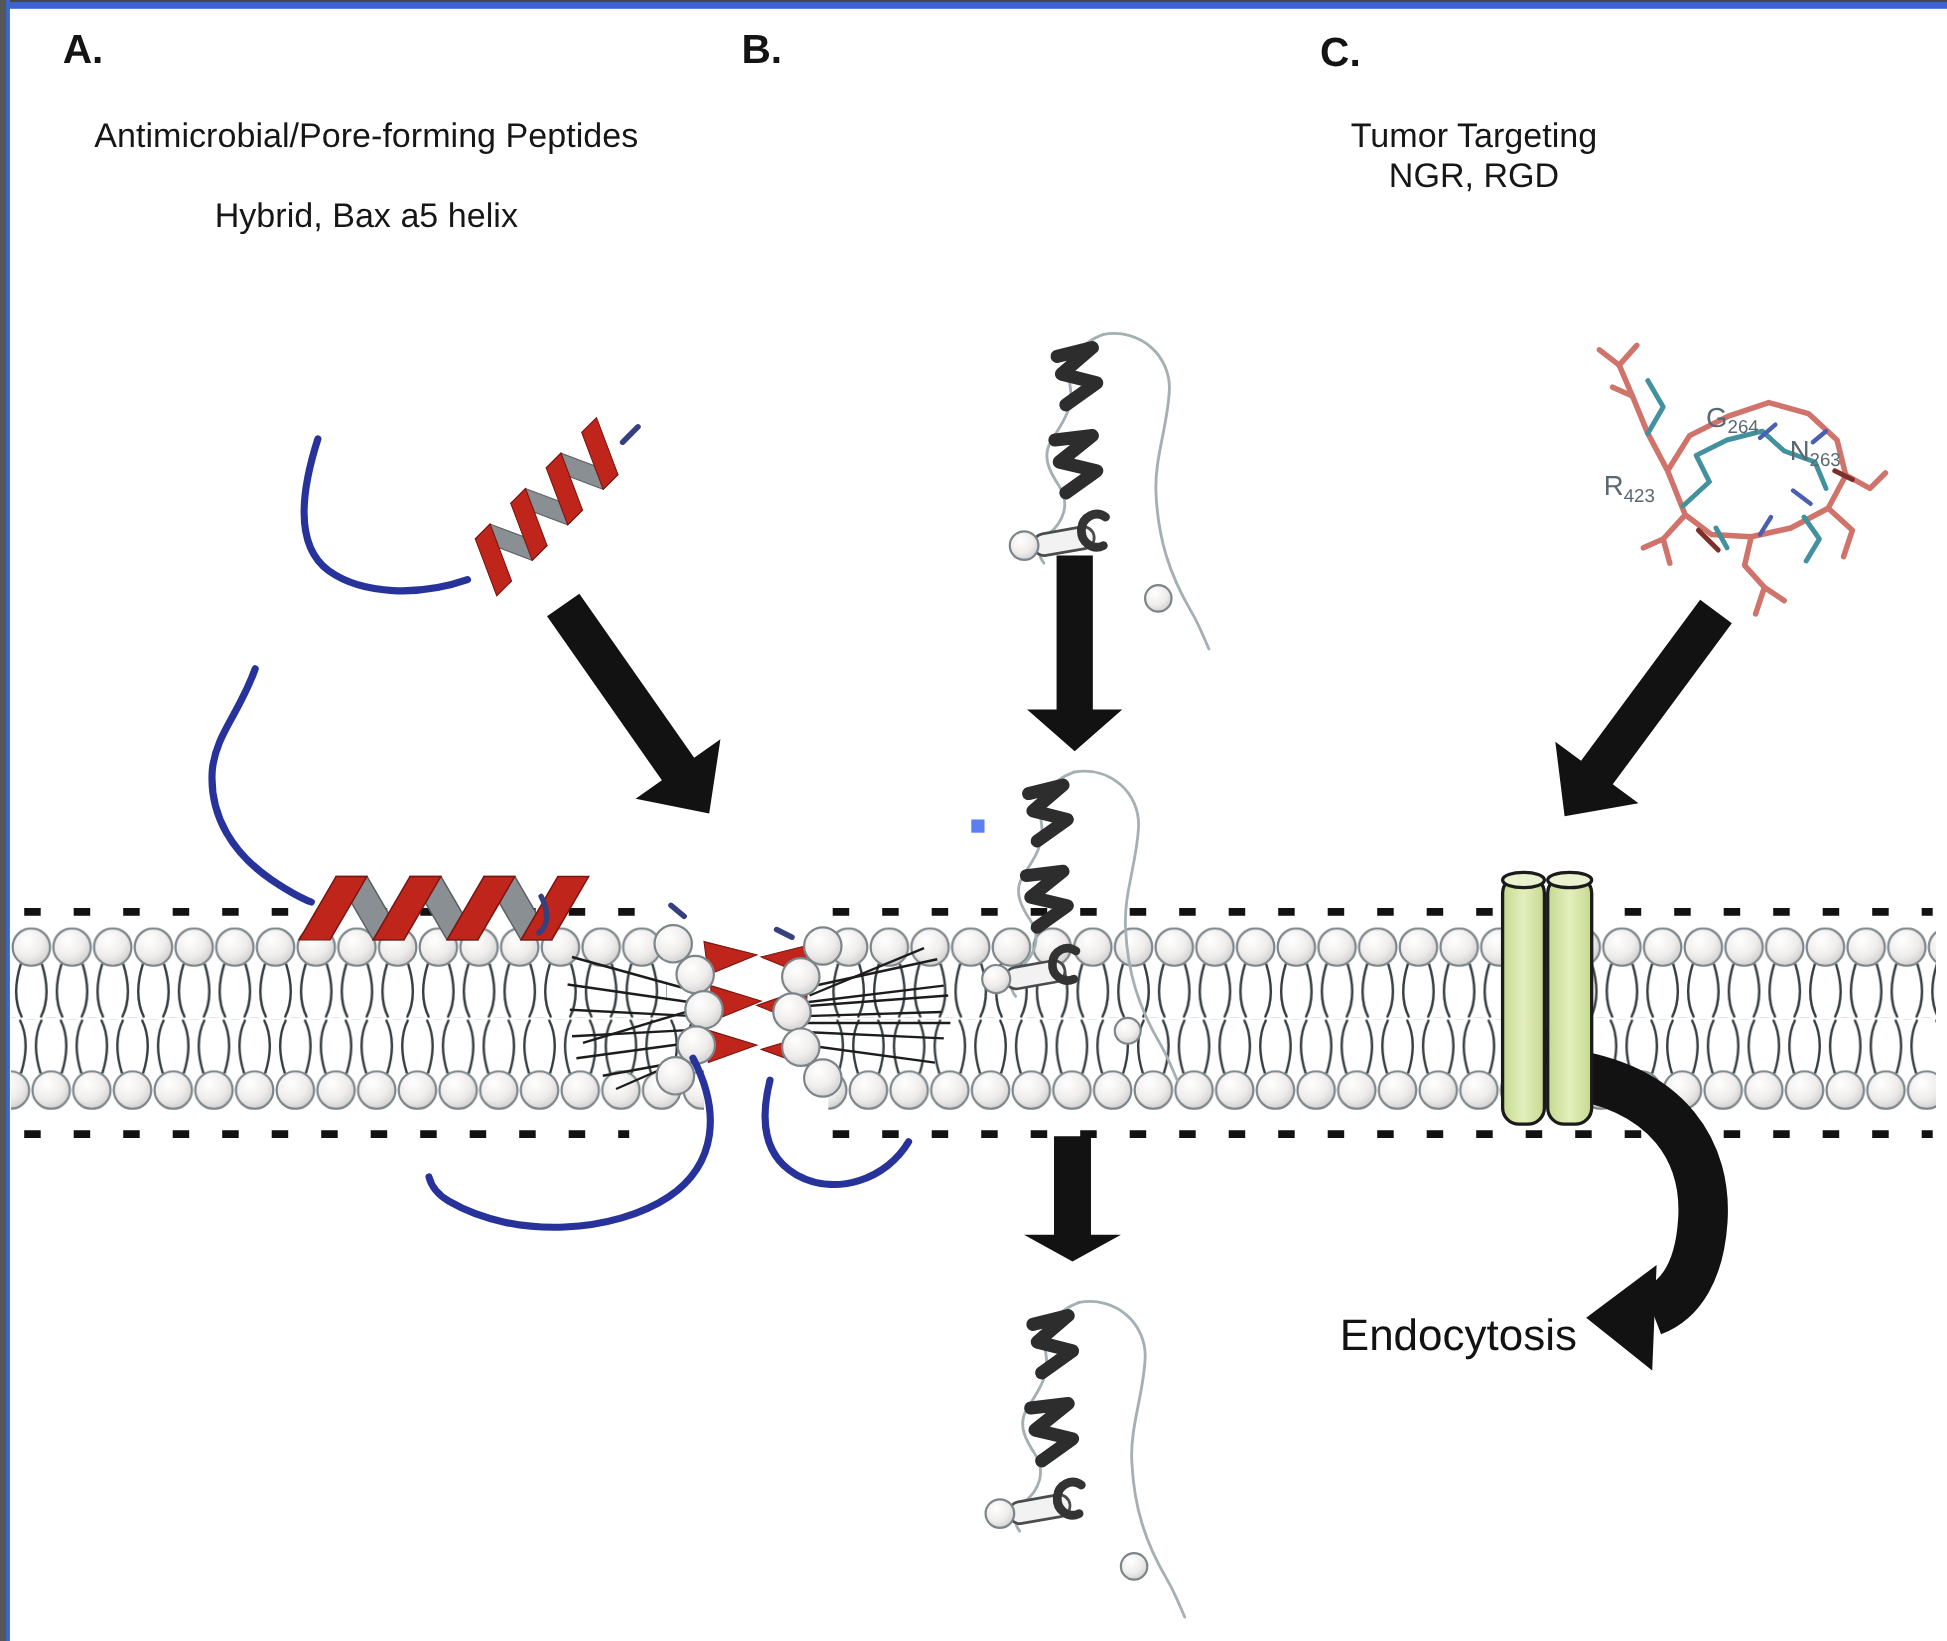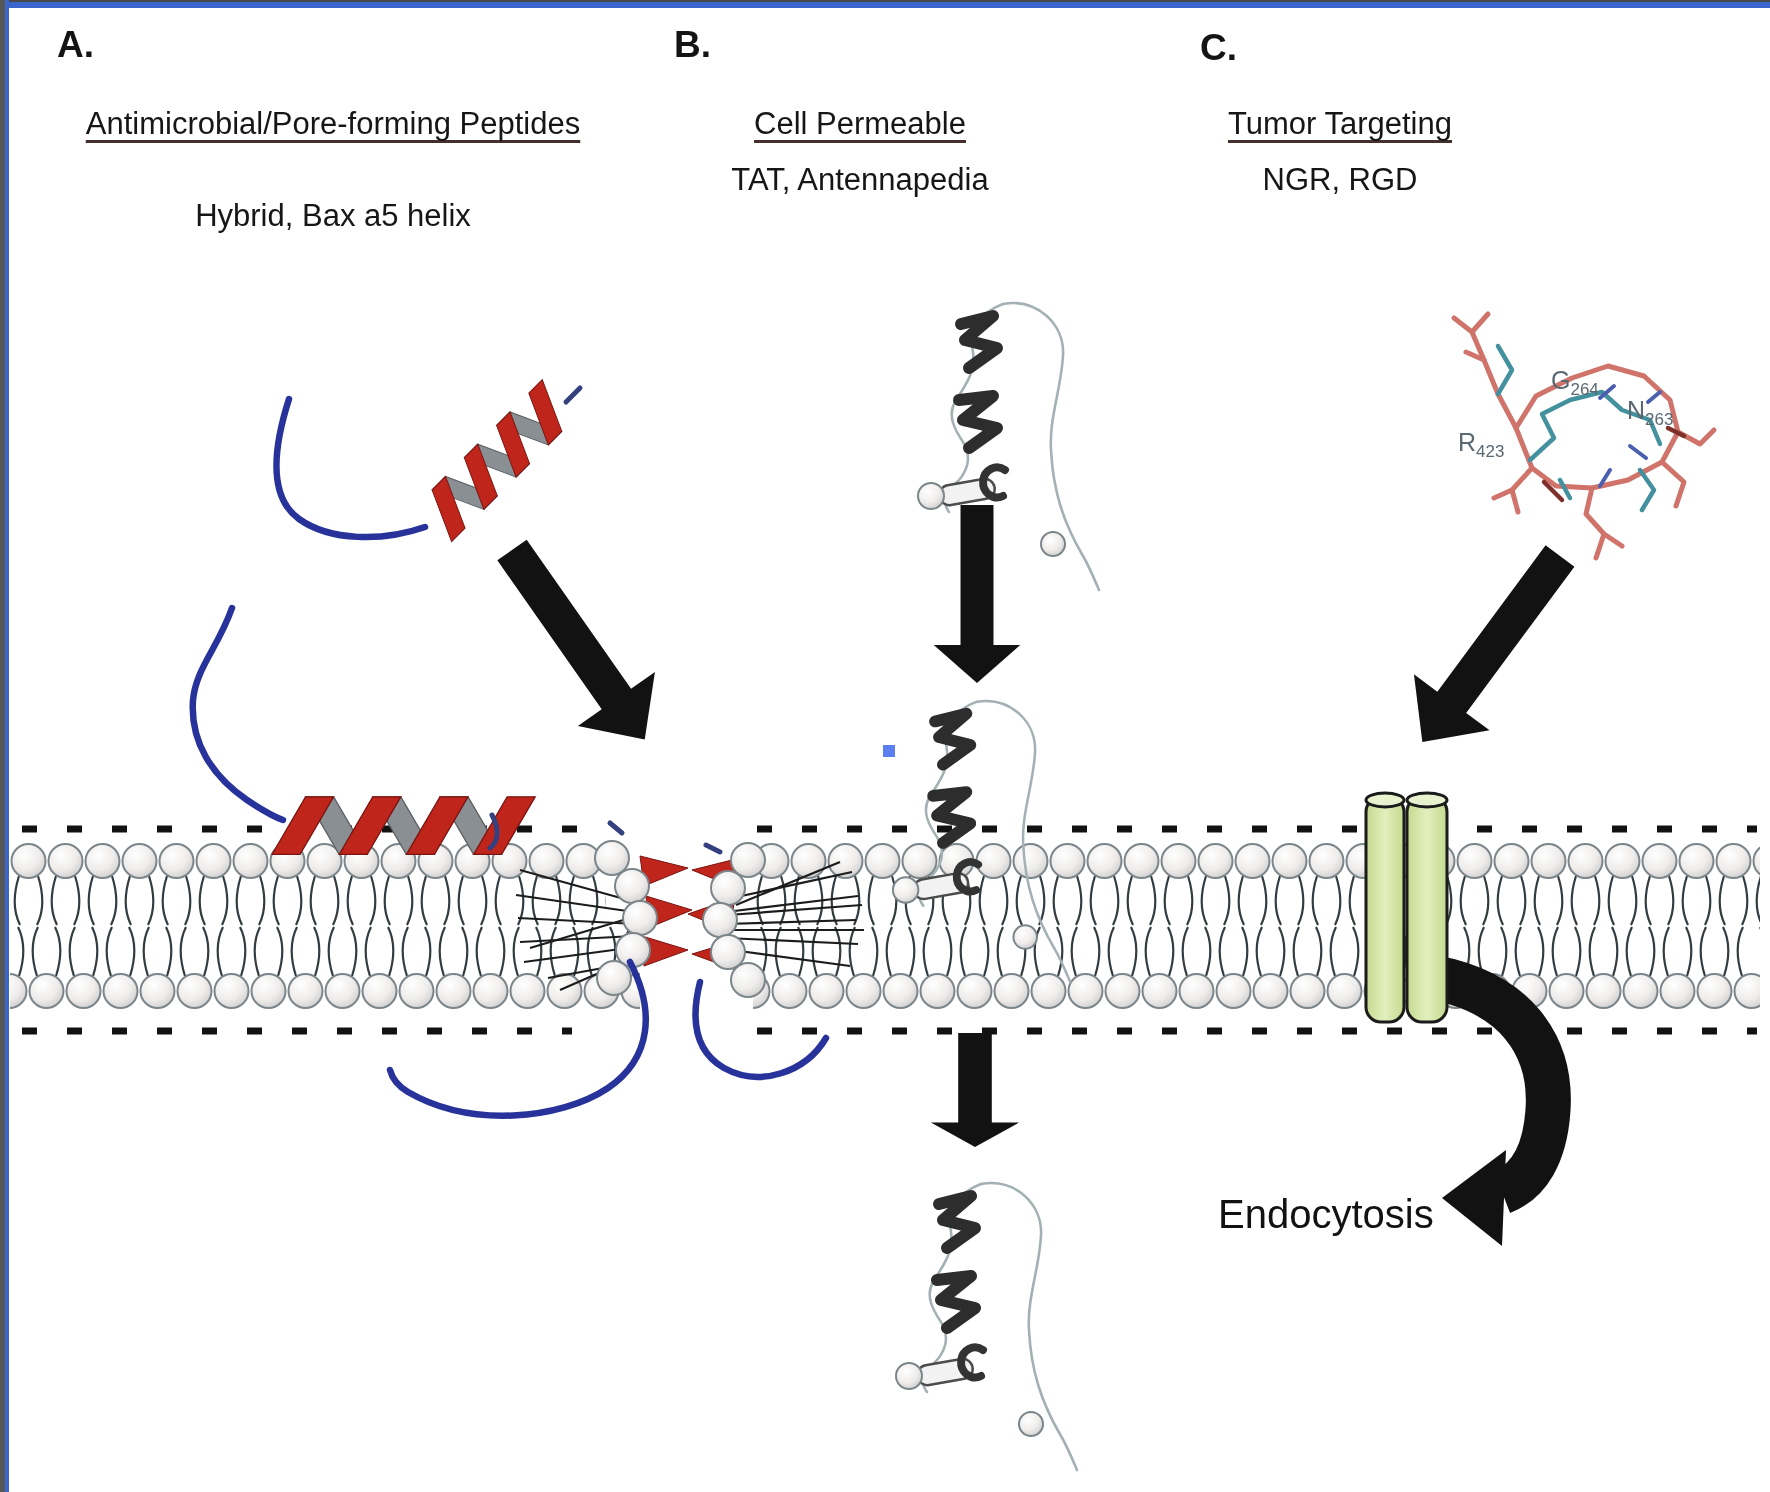--- a/index.html
+++ b/index.html
@@ -4,22 +4,22 @@
 <style>
   html,body{margin:0;padding:0;background:#fff;}
   .canvas{position:relative;width:1770px;height:1492px;background:#fff;overflow:hidden;
           font-family:"Liberation Sans", sans-serif;color:#1c1c1c;}
   .frame-top{position:absolute;left:0;top:0;width:1770px;height:8px;
              background:linear-gradient(#474747 0 2px, var(--frame-blue) 2px 100%);}
   .frame-left{position:absolute;left:0;top:0;width:9px;height:1492px;
               background:linear-gradient(90deg,#565656 0 5px, var(--frame-blue) 5px 100%);}
   .panel-letter{position:absolute;font-size:37px;font-weight:700;color:#141414;}
   .hdr{position:absolute;text-align:center;font-size:31px;line-height:36px;color:#161616;}
-  .hdr-title{display:inline-block;text-decoration:underline;text-underline-offset:6px;
-             text-decoration-thickness:2.5px;text-decoration-color:#43302c;margin-bottom:20px;}
+  .hdr-title{display:inline-block;text-underline-offset:6px;
+             text-decoration-thickness:2.5px;text-decoration-color:#43302c;margin-bottom:0;}
   .art{position:absolute;left:0;top:0;}
   .endo{position:absolute;left:1218px;top:1192px;font-size:40px;color:#121212;}
   .residue{position:absolute;font-size:25px;font-weight:400;color:var(--residue-label-gray);}
   .residue sub{font-size:17px;}
   
   .mtail{fill:none;stroke:var(--membrane-outline);stroke-width:2.2;}
   .mhead{fill:url(#ballG);stroke:#7b858a;stroke-width:2;}
   .dash{stroke:var(--arrow-black);stroke-width:7;stroke-dasharray:15 30;fill:none;}
   .arrow{fill:var(--arrow-black);stroke:none;}
   .helix-red{fill:var(--helix-red);stroke:#7a1410;stroke-width:1;}
@@ -49,24 +49,20 @@
 
   <div class="panel-letter" style="left:57px;top:24px;">A.</div>
   <div class="panel-letter" style="left:674px;top:24px;">B.</div>
   <div class="panel-letter" style="left:1200px;top:27px;">C.</div>
 
   <div class="hdr" style="left:28px;top:106px;width:610px;">
     <span class="hdr-title">Antimicrobial/Pore-forming Peptides</span><br>
     <br>
     <span>Hybrid, Bax a5 helix</span>
   </div>
-  <div class="hdr" style="left:630px;top:106px;width:460px;">
-    <span class="hdr-title">Cell Permeable</span><br>
-    <span>TAT, Antennapedia</span>
-  </div>
   <div class="hdr" style="left:1110px;top:106px;width:460px;">
     <span class="hdr-title">Tumor Targeting</span><br>
     <span>NGR, RGD</span>
   </div>
 
   <svg class="art" width="1770" height="1492" viewBox="0 0 1770 1492">
     <defs>
       <radialGradient id="ballG" cx="0.38" cy="0.32" r="0.8">
         <stop offset="0" stop-color="#ffffff"></stop>
         <stop offset="0.55" stop-color="#efedeb"></stop>

